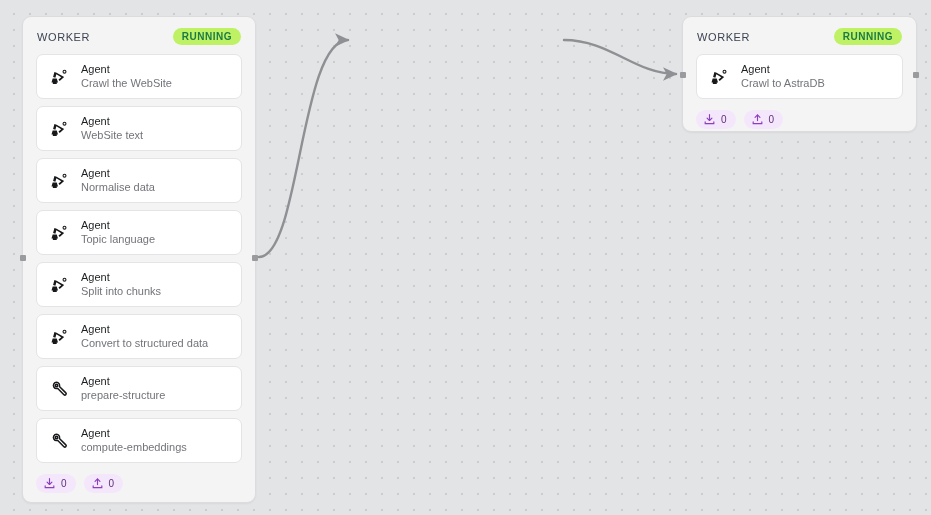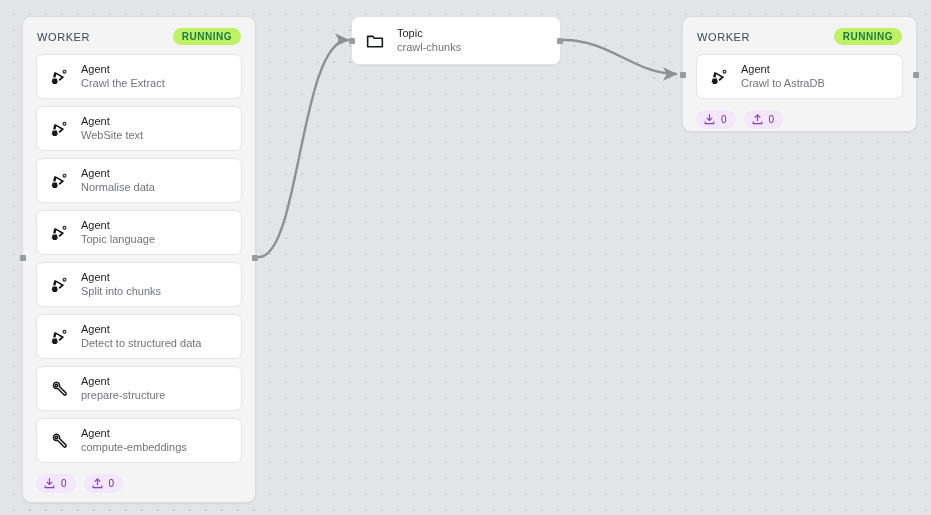--- a/index.html
+++ b/index.html
@@ -187,21 +187,21 @@
       <div class="agent-card">
         <span class="agent-icon">
           <svg width="20" height="20" viewBox="0 0 24 24" fill="currentColor">
             <path d="M18.6 3.2a2.4 2.4 0 1 0 0 4.8 2.4 2.4 0 0 0 0-4.8zm0 1.3a1.1 1.1 0 1 1 0 2.2 1.1 1.1 0 0 1 0-2.2z"></path>
             <path d="M6.5 6.1 4.9 12l2.8.8 1.1-4 5.9 3.4-3.3 2.9 1.4 1.6 5.4-4.7-9.1-5.2-2.6-.7z"></path>
             <path d="M4.4 13.8h4.9l1.5 4.8H9.3v1.9H4.6v-1.9H3l1.4-4.8z"></path>
           </svg>
         </span>
         <span class="agent-text">
           <span class="agent-kind">Agent</span>
-          <span class="agent-label">Crawl the Extract</span>
+          <span class="agent-label">Crawl the WebSite</span>
         </span>
       </div>
 
       <div class="agent-card">
         <span class="agent-icon">
           <svg width="20" height="20" viewBox="0 0 24 24" fill="currentColor">
             <path d="M18.6 3.2a2.4 2.4 0 1 0 0 4.8 2.4 2.4 0 0 0 0-4.8zm0 1.3a1.1 1.1 0 1 1 0 2.2 1.1 1.1 0 0 1 0-2.2z"></path>
             <path d="M6.5 6.1 4.9 12l2.8.8 1.1-4 5.9 3.4-3.3 2.9 1.4 1.6 5.4-4.7-9.1-5.2-2.6-.7z"></path>
             <path d="M4.4 13.8h4.9l1.5 4.8H9.3v1.9H4.6v-1.9H3l1.4-4.8z"></path>
           </svg>
@@ -257,21 +257,21 @@
       <div class="agent-card">
         <span class="agent-icon">
           <svg width="20" height="20" viewBox="0 0 24 24" fill="currentColor">
             <path d="M18.6 3.2a2.4 2.4 0 1 0 0 4.8 2.4 2.4 0 0 0 0-4.8zm0 1.3a1.1 1.1 0 1 1 0 2.2 1.1 1.1 0 0 1 0-2.2z"></path>
             <path d="M6.5 6.1 4.9 12l2.8.8 1.1-4 5.9 3.4-3.3 2.9 1.4 1.6 5.4-4.7-9.1-5.2-2.6-.7z"></path>
             <path d="M4.4 13.8h4.9l1.5 4.8H9.3v1.9H4.6v-1.9H3l1.4-4.8z"></path>
           </svg>
         </span>
         <span class="agent-text">
           <span class="agent-kind">Agent</span>
-          <span class="agent-label">Detect to structured data</span>
+          <span class="agent-label">Convert to structured data</span>
         </span>
       </div>
 
       <div class="agent-card">
         <span class="agent-icon">
           <svg width="19" height="19" viewBox="0 0 24 24" fill="none" stroke="currentColor" stroke-width="1.9" stroke-linecap="round" stroke-linejoin="round">
             <path d="M8.2 4.2a3.9 3.9 0 0 0-3.3 5.9 3.9 3.9 0 0 0 4.6 1.7l8.1 8.1a1.7 1.7 0 0 0 2.4-2.4l-8.1-8.1A3.9 3.9 0 0 0 8.2 4.2z"></path>
             <circle cx="8.2" cy="8.1" r="1.55"></circle>
           </svg>
         </span>
@@ -316,33 +316,20 @@
           </svg>
         </span>
         <span class="counter-value">0</span>
       </span>
     </div>
 
     <div class="handle" style="left:-3px; top:238px;"></div>
     <div class="handle" style="right:-3px; top:238px;"></div>
   </div>
 
-  <div id="topic-node">
-    <span class="topic-icon">
-      <svg width="20" height="20" viewBox="0 0 24 24" fill="none" stroke="currentColor" stroke-width="1.9" stroke-linejoin="round">
-        <path d="M3.2 6.4h6.1l1.8 2.2h9.7v10.2H3.2z"></path>
-      </svg>
-    </span>
-    <span class="topic-text">
-      <span class="topic-kind">Topic</span>
-      <span class="topic-label">crawl-chunks</span>
-    </span>
-    <div class="handle" style="left:-3px; top:21px;"></div>
-    <div class="handle" style="right:-3px; top:21px;"></div>
-  </div>
 
   <div class="worker-panel" id="worker-right">
 
     <div class="worker-head">
       <span class="worker-title">WORKER</span>
       <span class="status-badge">RUNNING</span>
     </div>
 
     <div class="agent-list">
       <div class="agent-card">

